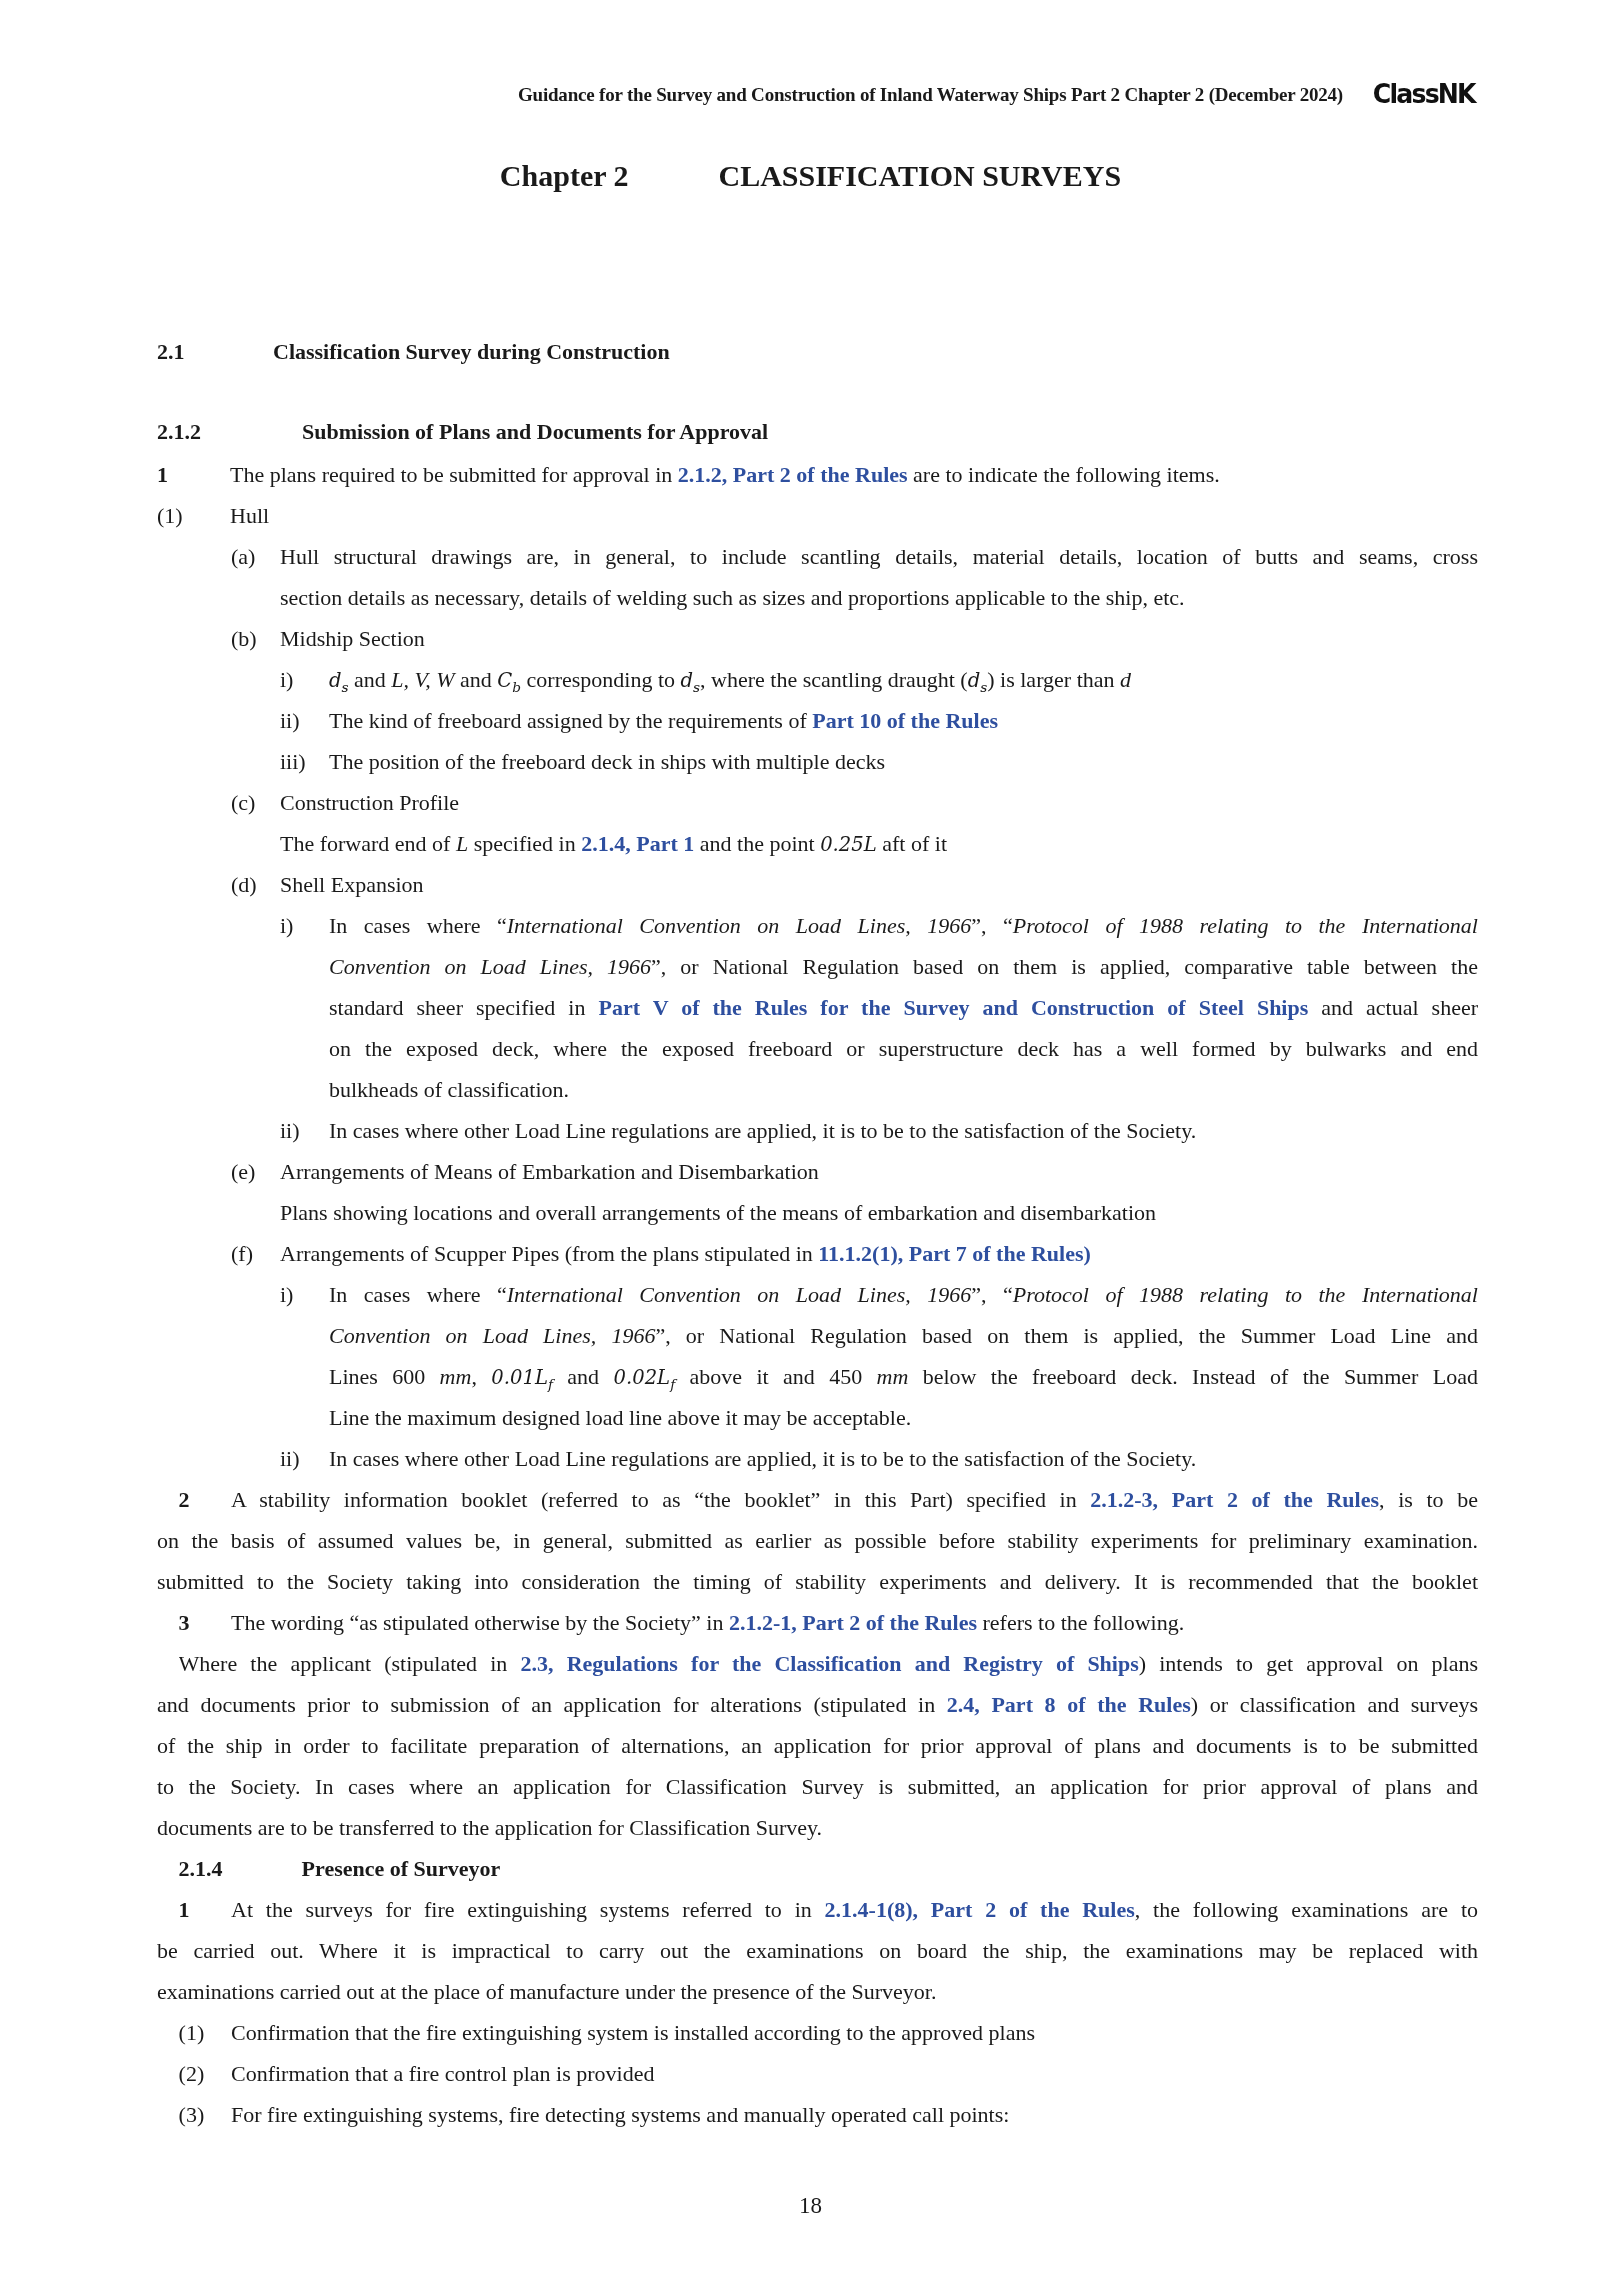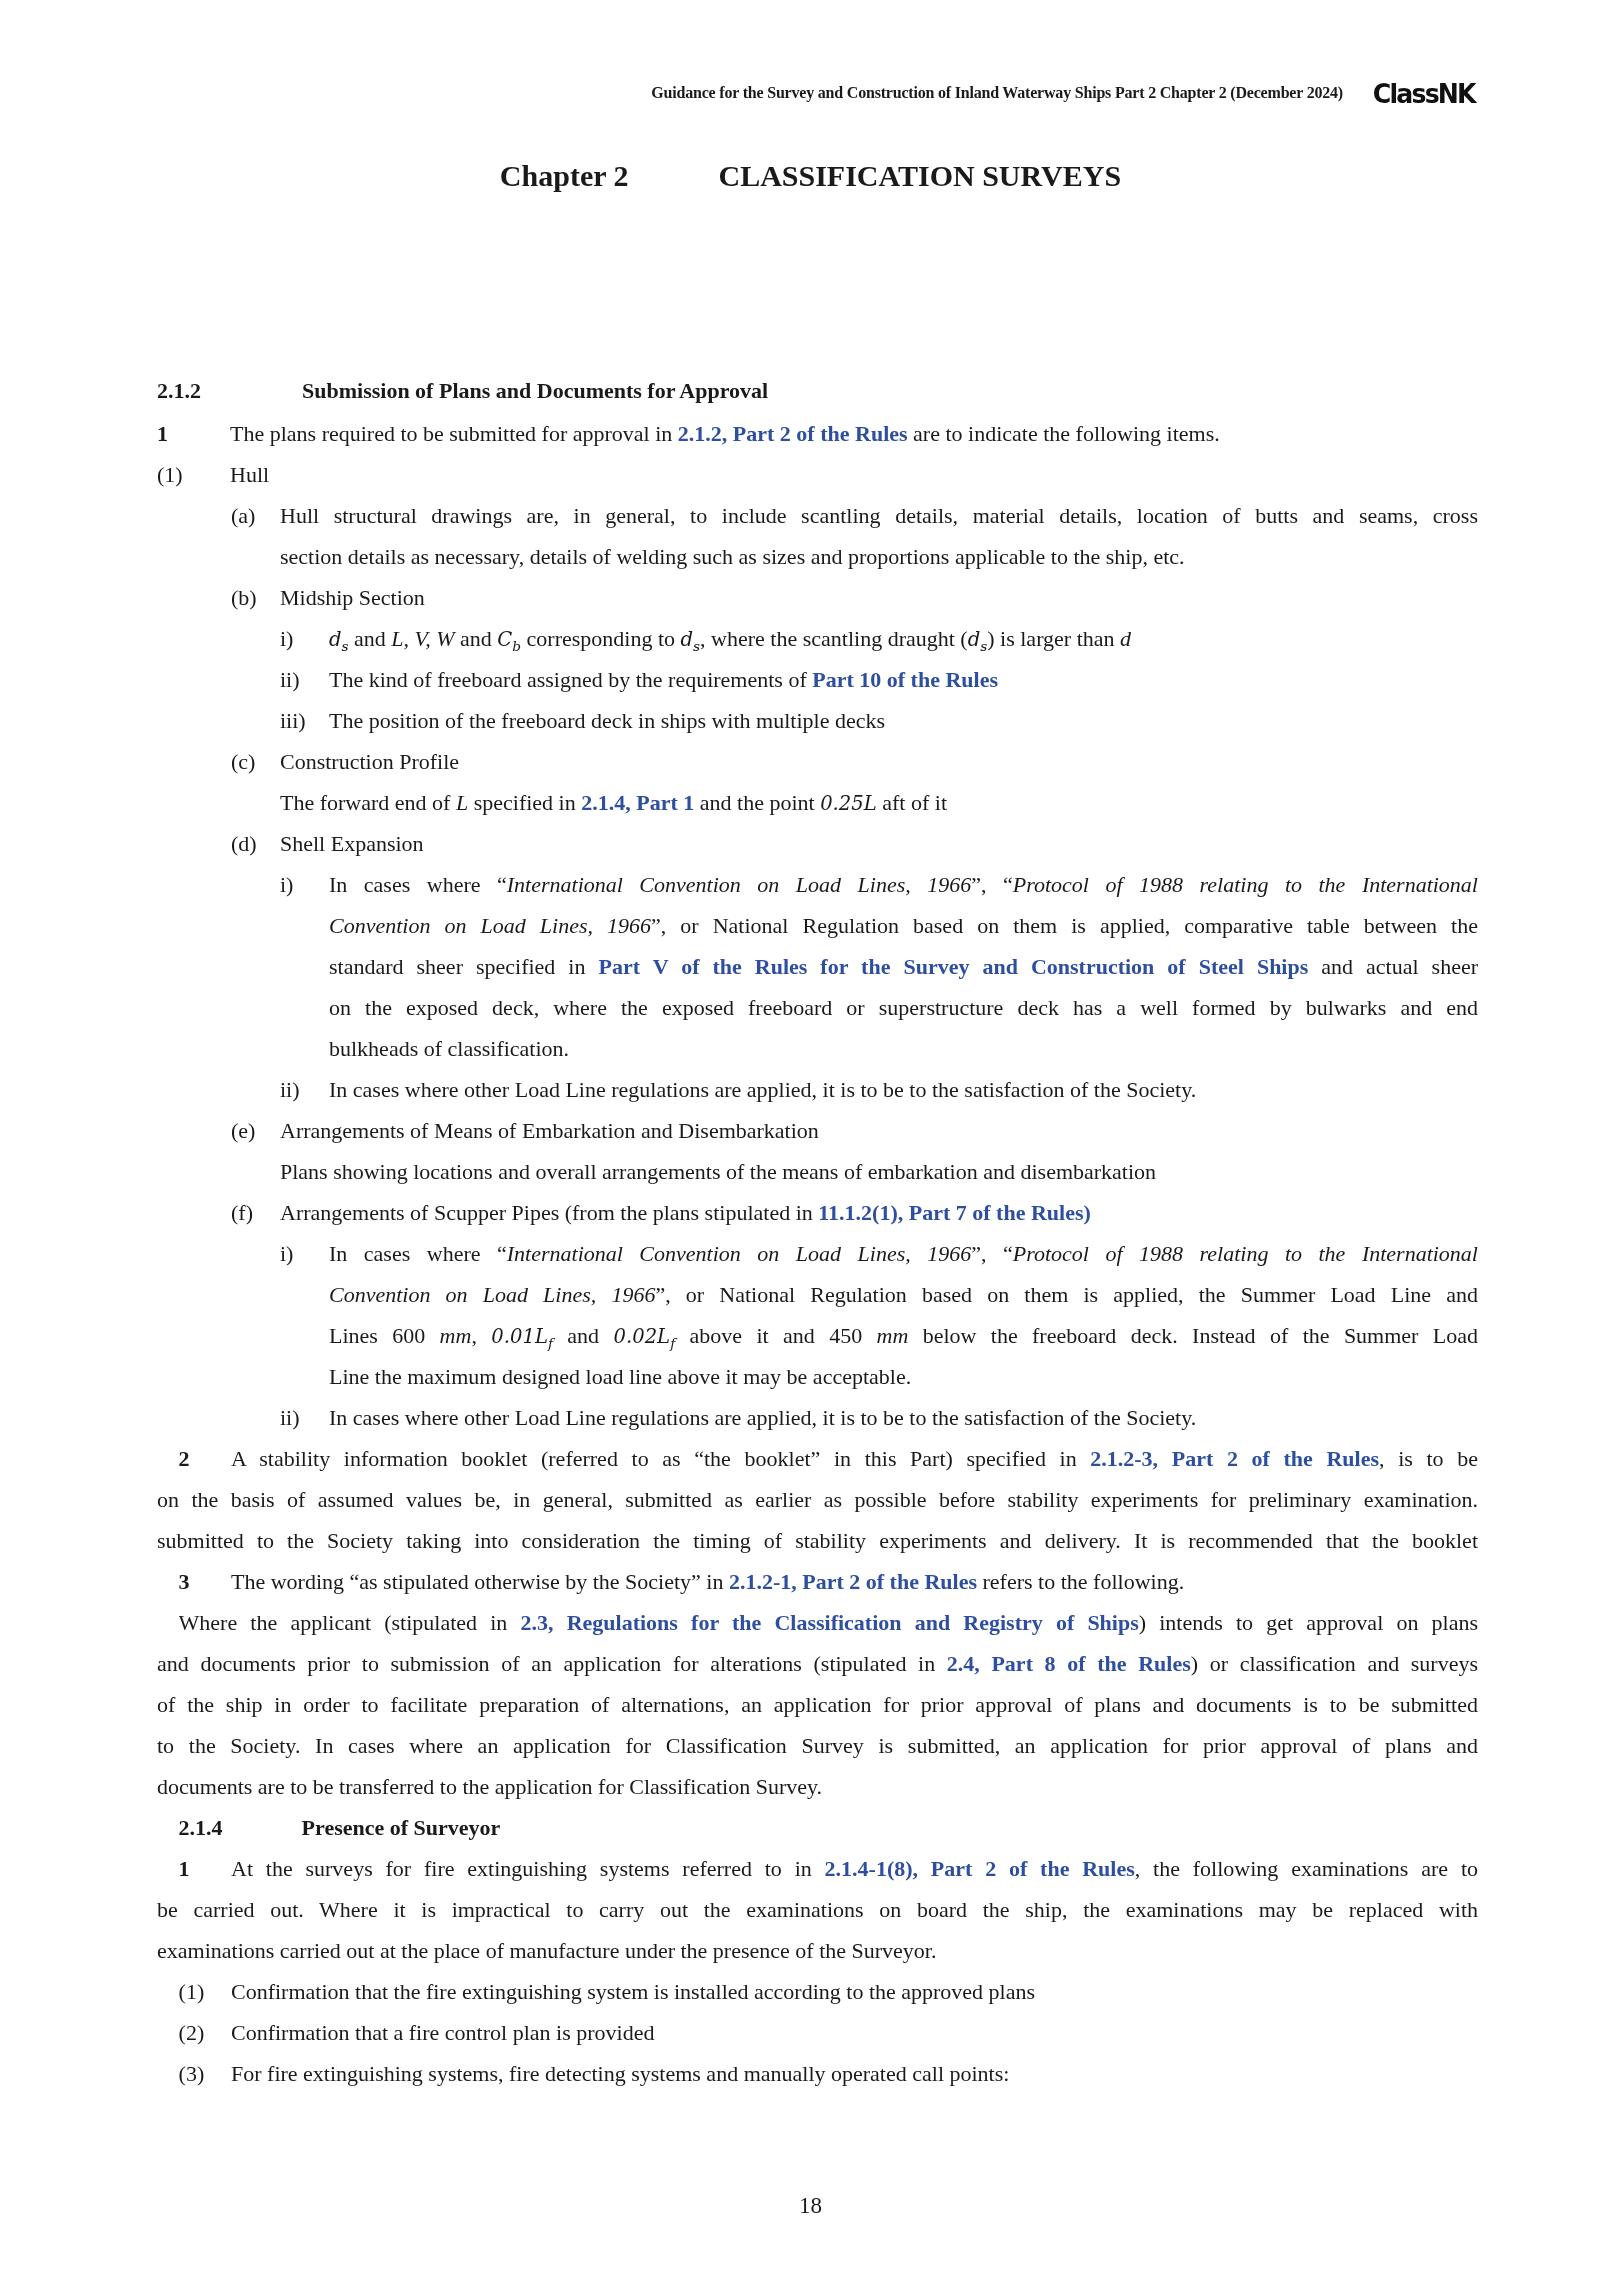--- a/index.html
+++ b/index.html
@@ -1,20 +1,20 @@
 <!DOCTYPE html>
 <html><head>
 <meta charset="utf-8">
 <style>
   html, body { margin:0; padding:0; background:#ffffff; }
   body { width:1621px; height:2293px; position:relative; overflow:hidden;
          font-family:"Liberation Serif", "DejaVu Serif", serif; color:#1a1a1a; }
   .page { position:absolute; left:0; top:0; width:1621px; height:2293px; }
   .header { position:absolute; top:80px; left:412px; width:1068px; height:35px; }
-  .header-text { position:absolute; right:137px; top:3.9px; font-size:16px; font-weight:bold;
+  .header-text { position:absolute; right:137px; top:3.9px; font-size:19px; font-weight:bold;
                  letter-spacing:-0.2px; white-space:nowrap; }
   .logo { position:absolute; right:4.9px; top:-2px; font-family:"DejaVu Sans", sans-serif;
           font-weight:bold; font-size:27.4px; letter-spacing:-2px; color:#111; transform:scaleX(0.92); transform-origin:right; }
   .chapter-title { position:absolute; top:159px; left:0; width:1621px; text-align:center;
                    font-size:30px; font-weight:bold; white-space:nowrap; }
   .chapter-title .num { display:inline-block; margin-right:90px; }
   .body { position:absolute; left:157px; top:331px; width:1321px; font-size:22px; line-height:41px; }
   .line { position:relative; height:41px; white-space:nowrap; }
   .just { text-align:justify; text-align-last:justify; white-space:normal; height:41px; overflow:hidden; }
   .h2 { font-weight:bold; font-size:22px; }
@@ -39,20 +39,23 @@
     <span class="header-text">Guidance for the Survey and Construction of Inland Waterway Ships Part 2 Chapter 2 (December 2024)</span>
     <span class="logo">ClassNK</span>
   </div>
 
   <div class="chapter-title">
     <span class="num">Chapter 2</span><span>CLASSIFICATION SURVEYS</span>
   </div>
 
   <div class="body">
 
+    <div class="line h2">
+      <span class="n">2.1</span><span>Classification Survey during Construction</span>
+    </div>
     <div class="gap"></div>
 
     <div class="line h3" style="top:-2px">
       <span class="n">2.1.2</span><span>Submission of Plans and Documents for Approval</span>
     </div>
 
     <div class="line">
       <span class="lbl b" style="left:0">1</span>
       <span class="lbl" style="left:73px">
         <span>The plans required to be submitted for approval in </span><span class="link">2.1.2, Part 2 of the Rules</span><span> are to indicate the following items.</span>

